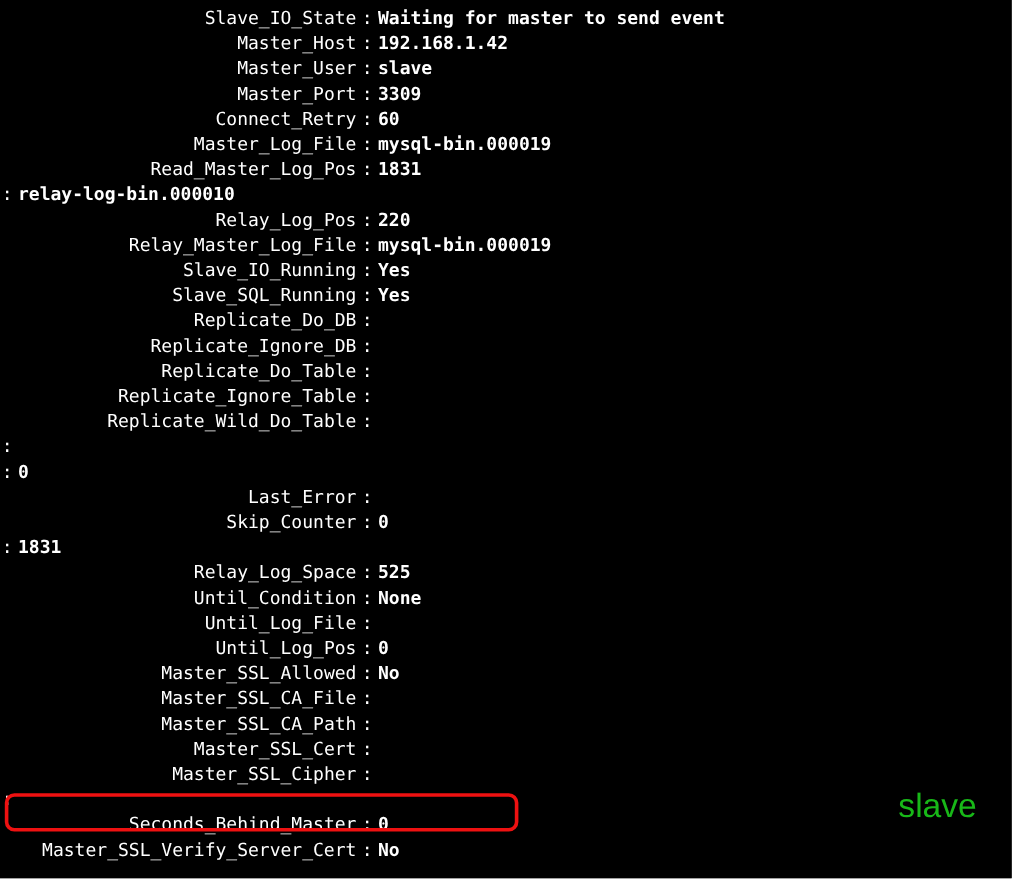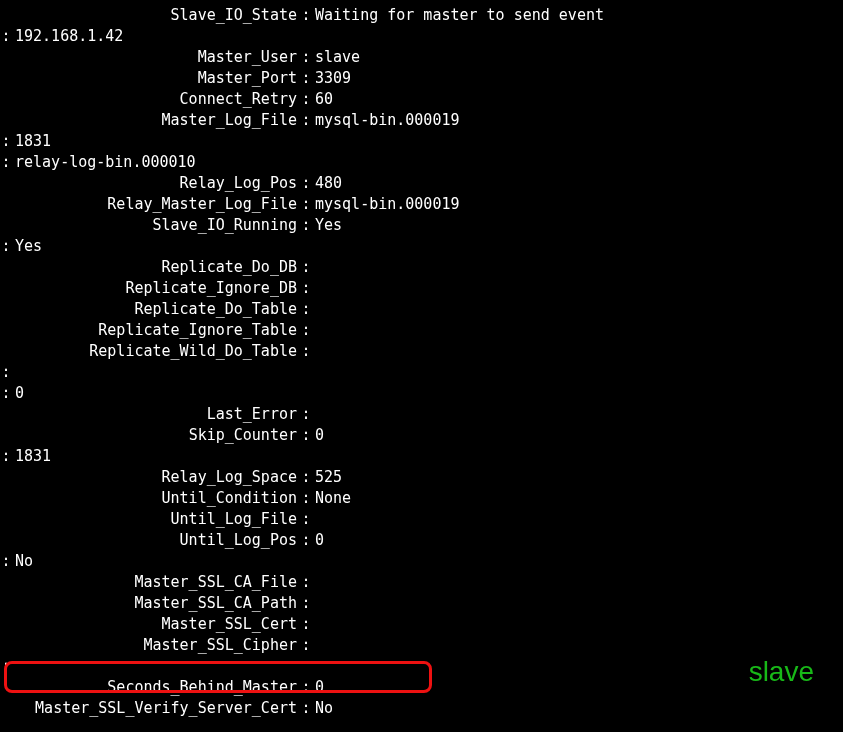--- a/index.html
+++ b/index.html
@@ -38,20 +38,21 @@
     padding-right:4px;
     box-sizing:border-box;
   }
   .colon{
     width:10px;
     text-align:center;
   }
   .val{
     padding-left:4px;
     flex:1;
+    font-weight:bold;
   }
   .highlight-box{
     position:absolute;
     left:3px;
     top:660px;
     width:428px;
     height:32px;
     border:3px solid #e11;
     border-radius:8px;
     box-sizing:border-box;
@@ -66,46 +67,46 @@
     font-size:28px;
     font-weight:400;
   }
 </style>
 </head>
 <body>
 
 <div class="frame">
   <div class="rows" id="rows">
       <div class="row"><span class="key">Slave_IO_State</span><span class="colon">:</span><span class="val">Waiting for master to send event</span></div>
-      <div class="row"><span class="colon">:</span><span class="val">192.168.1.42</span></div>
+      <div class="row"><span class="key">Master_Host</span><span class="colon">:</span><span class="val">192.168.1.42</span></div>
       <div class="row"><span class="key">Master_User</span><span class="colon">:</span><span class="val">slave</span></div>
       <div class="row"><span class="key">Master_Port</span><span class="colon">:</span><span class="val">3309</span></div>
       <div class="row"><span class="key">Connect_Retry</span><span class="colon">:</span><span class="val">60</span></div>
       <div class="row"><span class="key">Master_Log_File</span><span class="colon">:</span><span class="val">mysql-bin.000019</span></div>
-      <div class="row"><span class="colon">:</span><span class="val">1831</span></div>
+      <div class="row"><span class="key">Read_Master_Log_Pos</span><span class="colon">:</span><span class="val">1831</span></div>
       <div class="row"><span class="colon">:</span><span class="val">relay-log-bin.000010</span></div>
-      <div class="row"><span class="key">Relay_Log_Pos</span><span class="colon">:</span><span class="val">480</span></div>
+      <div class="row"><span class="key">Relay_Log_Pos</span><span class="colon">:</span><span class="val">220</span></div>
       <div class="row"><span class="key">Relay_Master_Log_File</span><span class="colon">:</span><span class="val">mysql-bin.000019</span></div>
       <div class="row"><span class="key">Slave_IO_Running</span><span class="colon">:</span><span class="val">Yes</span></div>
-      <div class="row"><span class="colon">:</span><span class="val">Yes</span></div>
+      <div class="row"><span class="key">Slave_SQL_Running</span><span class="colon">:</span><span class="val">Yes</span></div>
       <div class="row"><span class="key">Replicate_Do_DB</span><span class="colon">:</span><span class="val"></span></div>
       <div class="row"><span class="key">Replicate_Ignore_DB</span><span class="colon">:</span><span class="val"></span></div>
       <div class="row"><span class="key">Replicate_Do_Table</span><span class="colon">:</span><span class="val"></span></div>
       <div class="row"><span class="key">Replicate_Ignore_Table</span><span class="colon">:</span><span class="val"></span></div>
       <div class="row"><span class="key">Replicate_Wild_Do_Table</span><span class="colon">:</span><span class="val"></span></div>
       <div class="row"><span class="colon">:</span><span class="val"></span></div>
       <div class="row"><span class="colon">:</span><span class="val">0</span></div>
       <div class="row"><span class="key">Last_Error</span><span class="colon">:</span><span class="val"></span></div>
       <div class="row"><span class="key">Skip_Counter</span><span class="colon">:</span><span class="val">0</span></div>
       <div class="row"><span class="colon">:</span><span class="val">1831</span></div>
       <div class="row"><span class="key">Relay_Log_Space</span><span class="colon">:</span><span class="val">525</span></div>
       <div class="row"><span class="key">Until_Condition</span><span class="colon">:</span><span class="val">None</span></div>
       <div class="row"><span class="key">Until_Log_File</span><span class="colon">:</span><span class="val"></span></div>
       <div class="row"><span class="key">Until_Log_Pos</span><span class="colon">:</span><span class="val">0</span></div>
-      <div class="row"><span class="colon">:</span><span class="val">No</span></div>
+      <div class="row"><span class="key">Master_SSL_Allowed</span><span class="colon">:</span><span class="val">No</span></div>
       <div class="row"><span class="key">Master_SSL_CA_File</span><span class="colon">:</span><span class="val"></span></div>
       <div class="row"><span class="key">Master_SSL_CA_Path</span><span class="colon">:</span><span class="val"></span></div>
       <div class="row"><span class="key">Master_SSL_Cert</span><span class="colon">:</span><span class="val"></span></div>
       <div class="row"><span class="key">Master_SSL_Cipher</span><span class="colon">:</span><span class="val"></span></div>
       <div class="row"><span class="colon">:</span><span class="val"></span></div>
       <div class="row"><span class="key">Seconds_Behind_Master</span><span class="colon">:</span><span class="val">0</span></div>
       <div class="row"><span class="key">Master_SSL_Verify_Server_Cert</span><span class="colon">:</span><span class="val">No</span></div>
     </div>
   <div class="highlight-box"></div>
   <div class="slave-label">slave</div>

